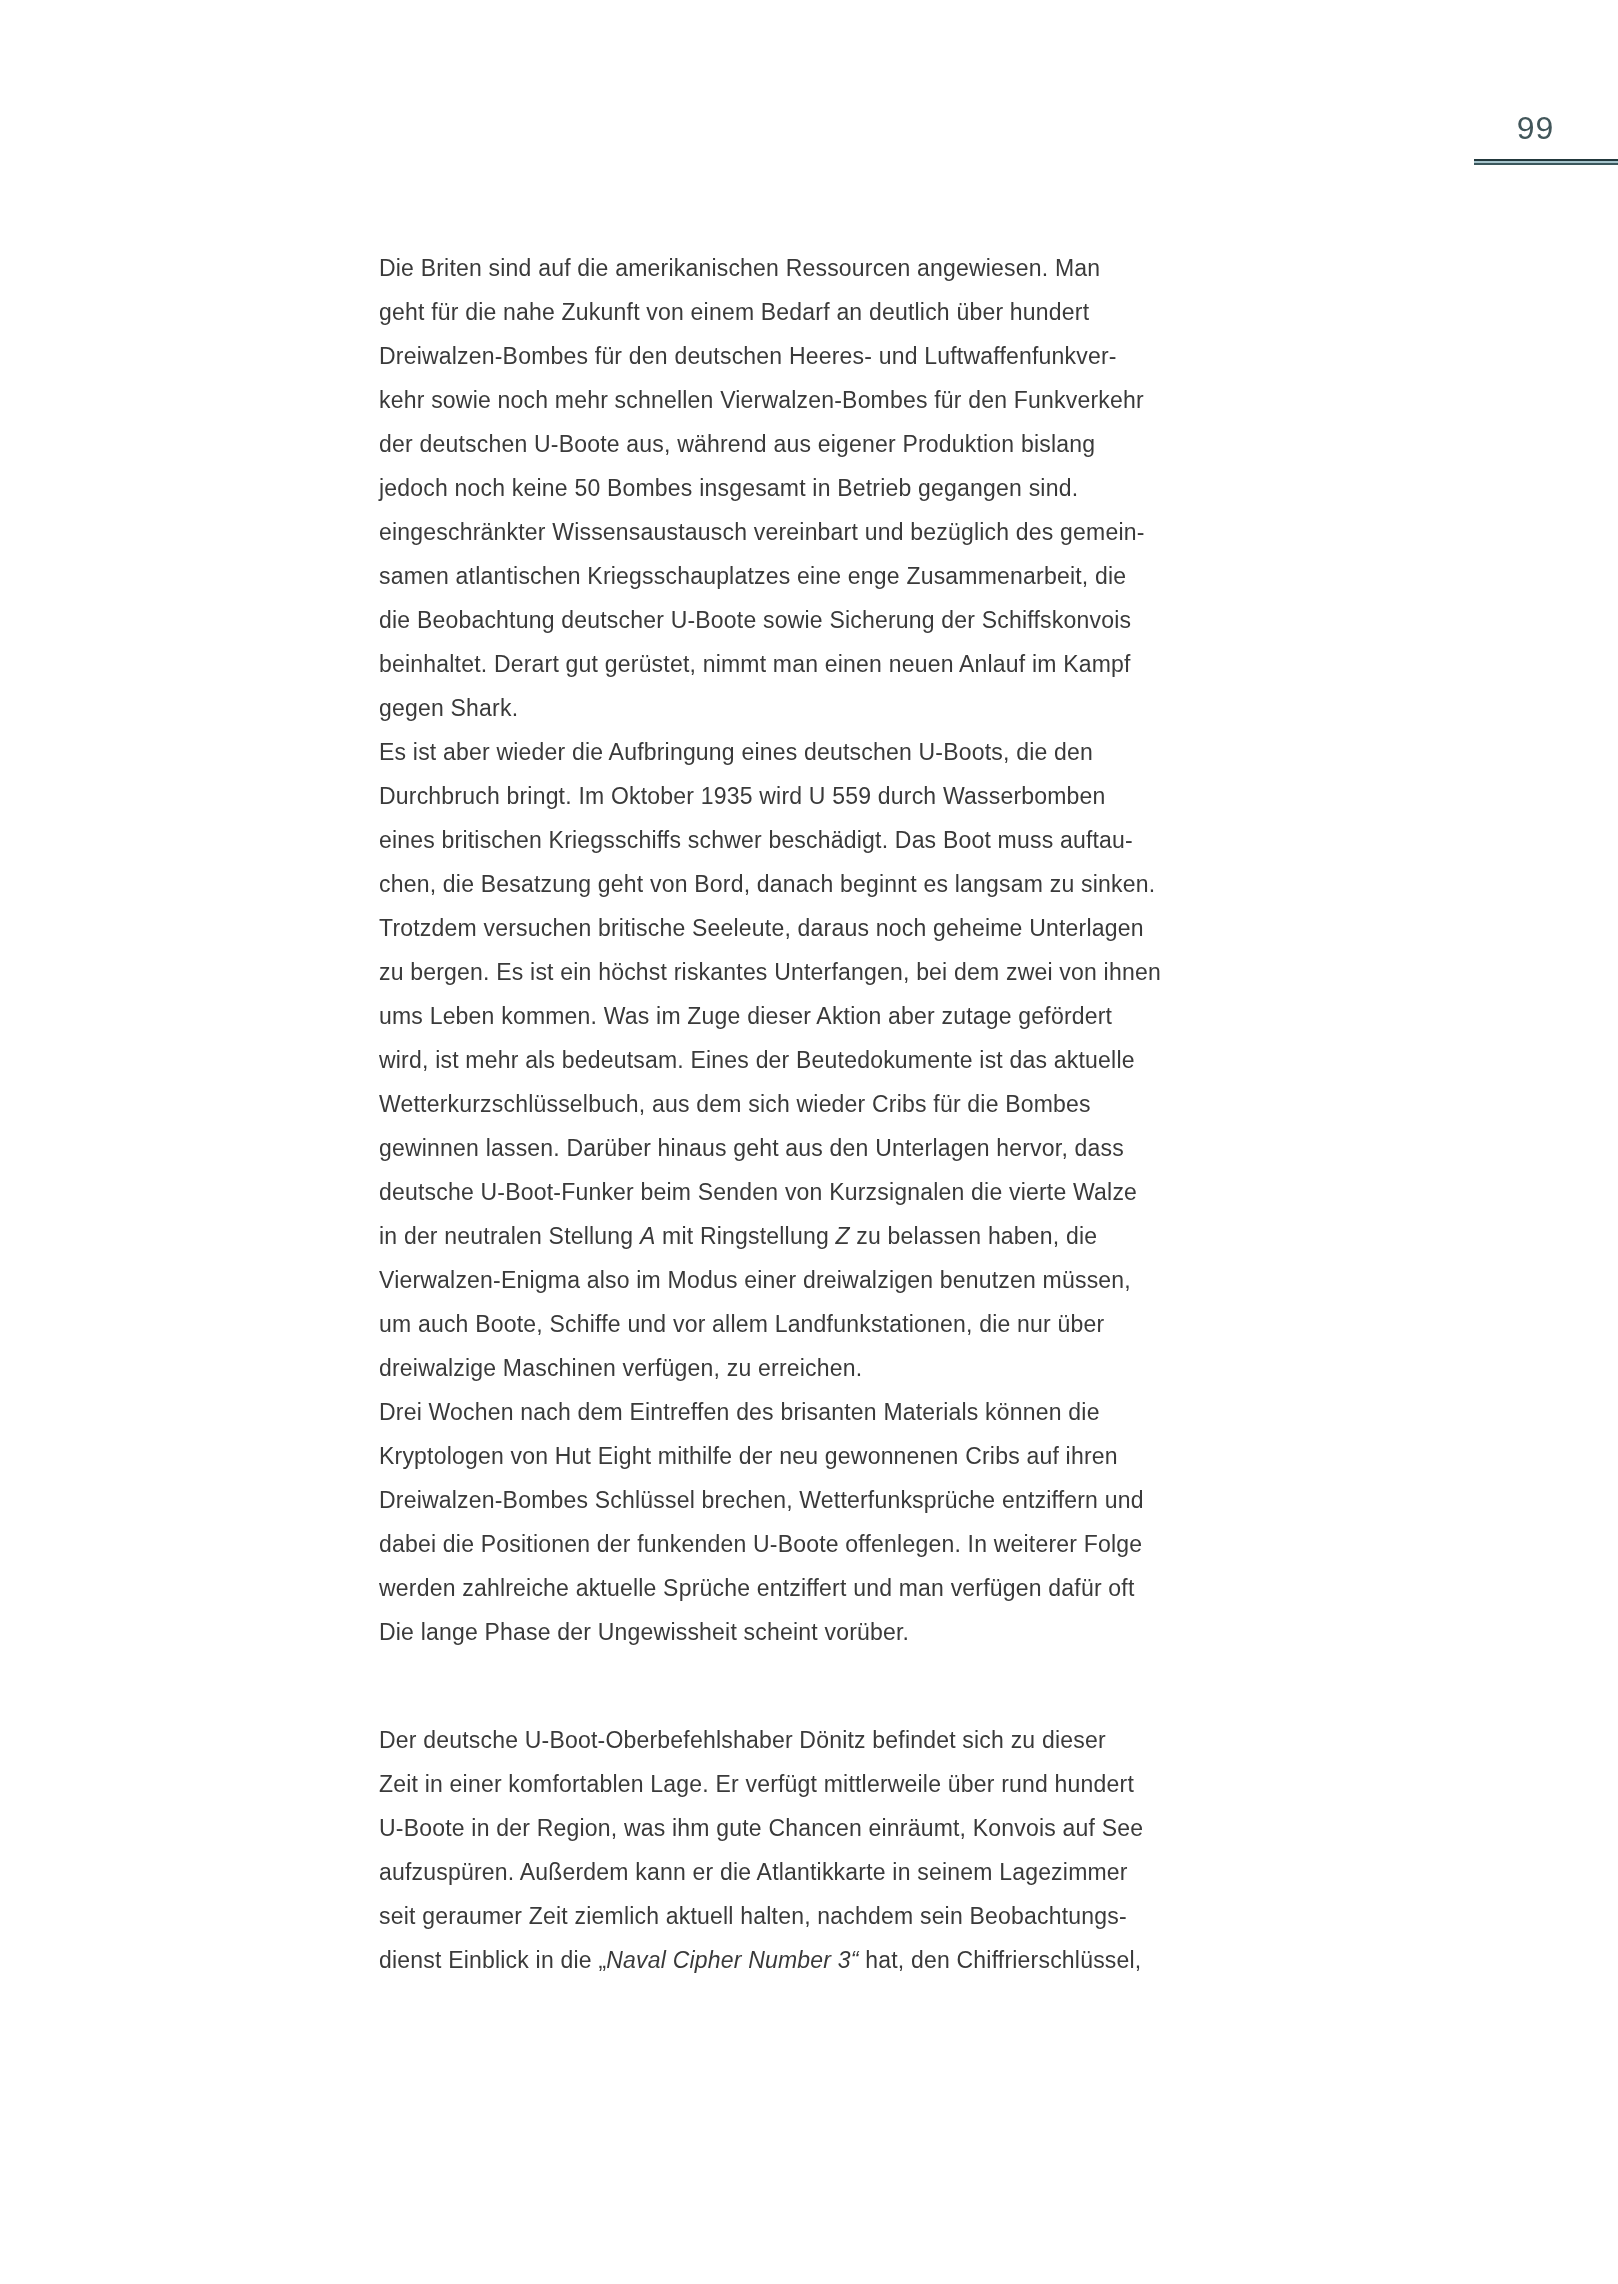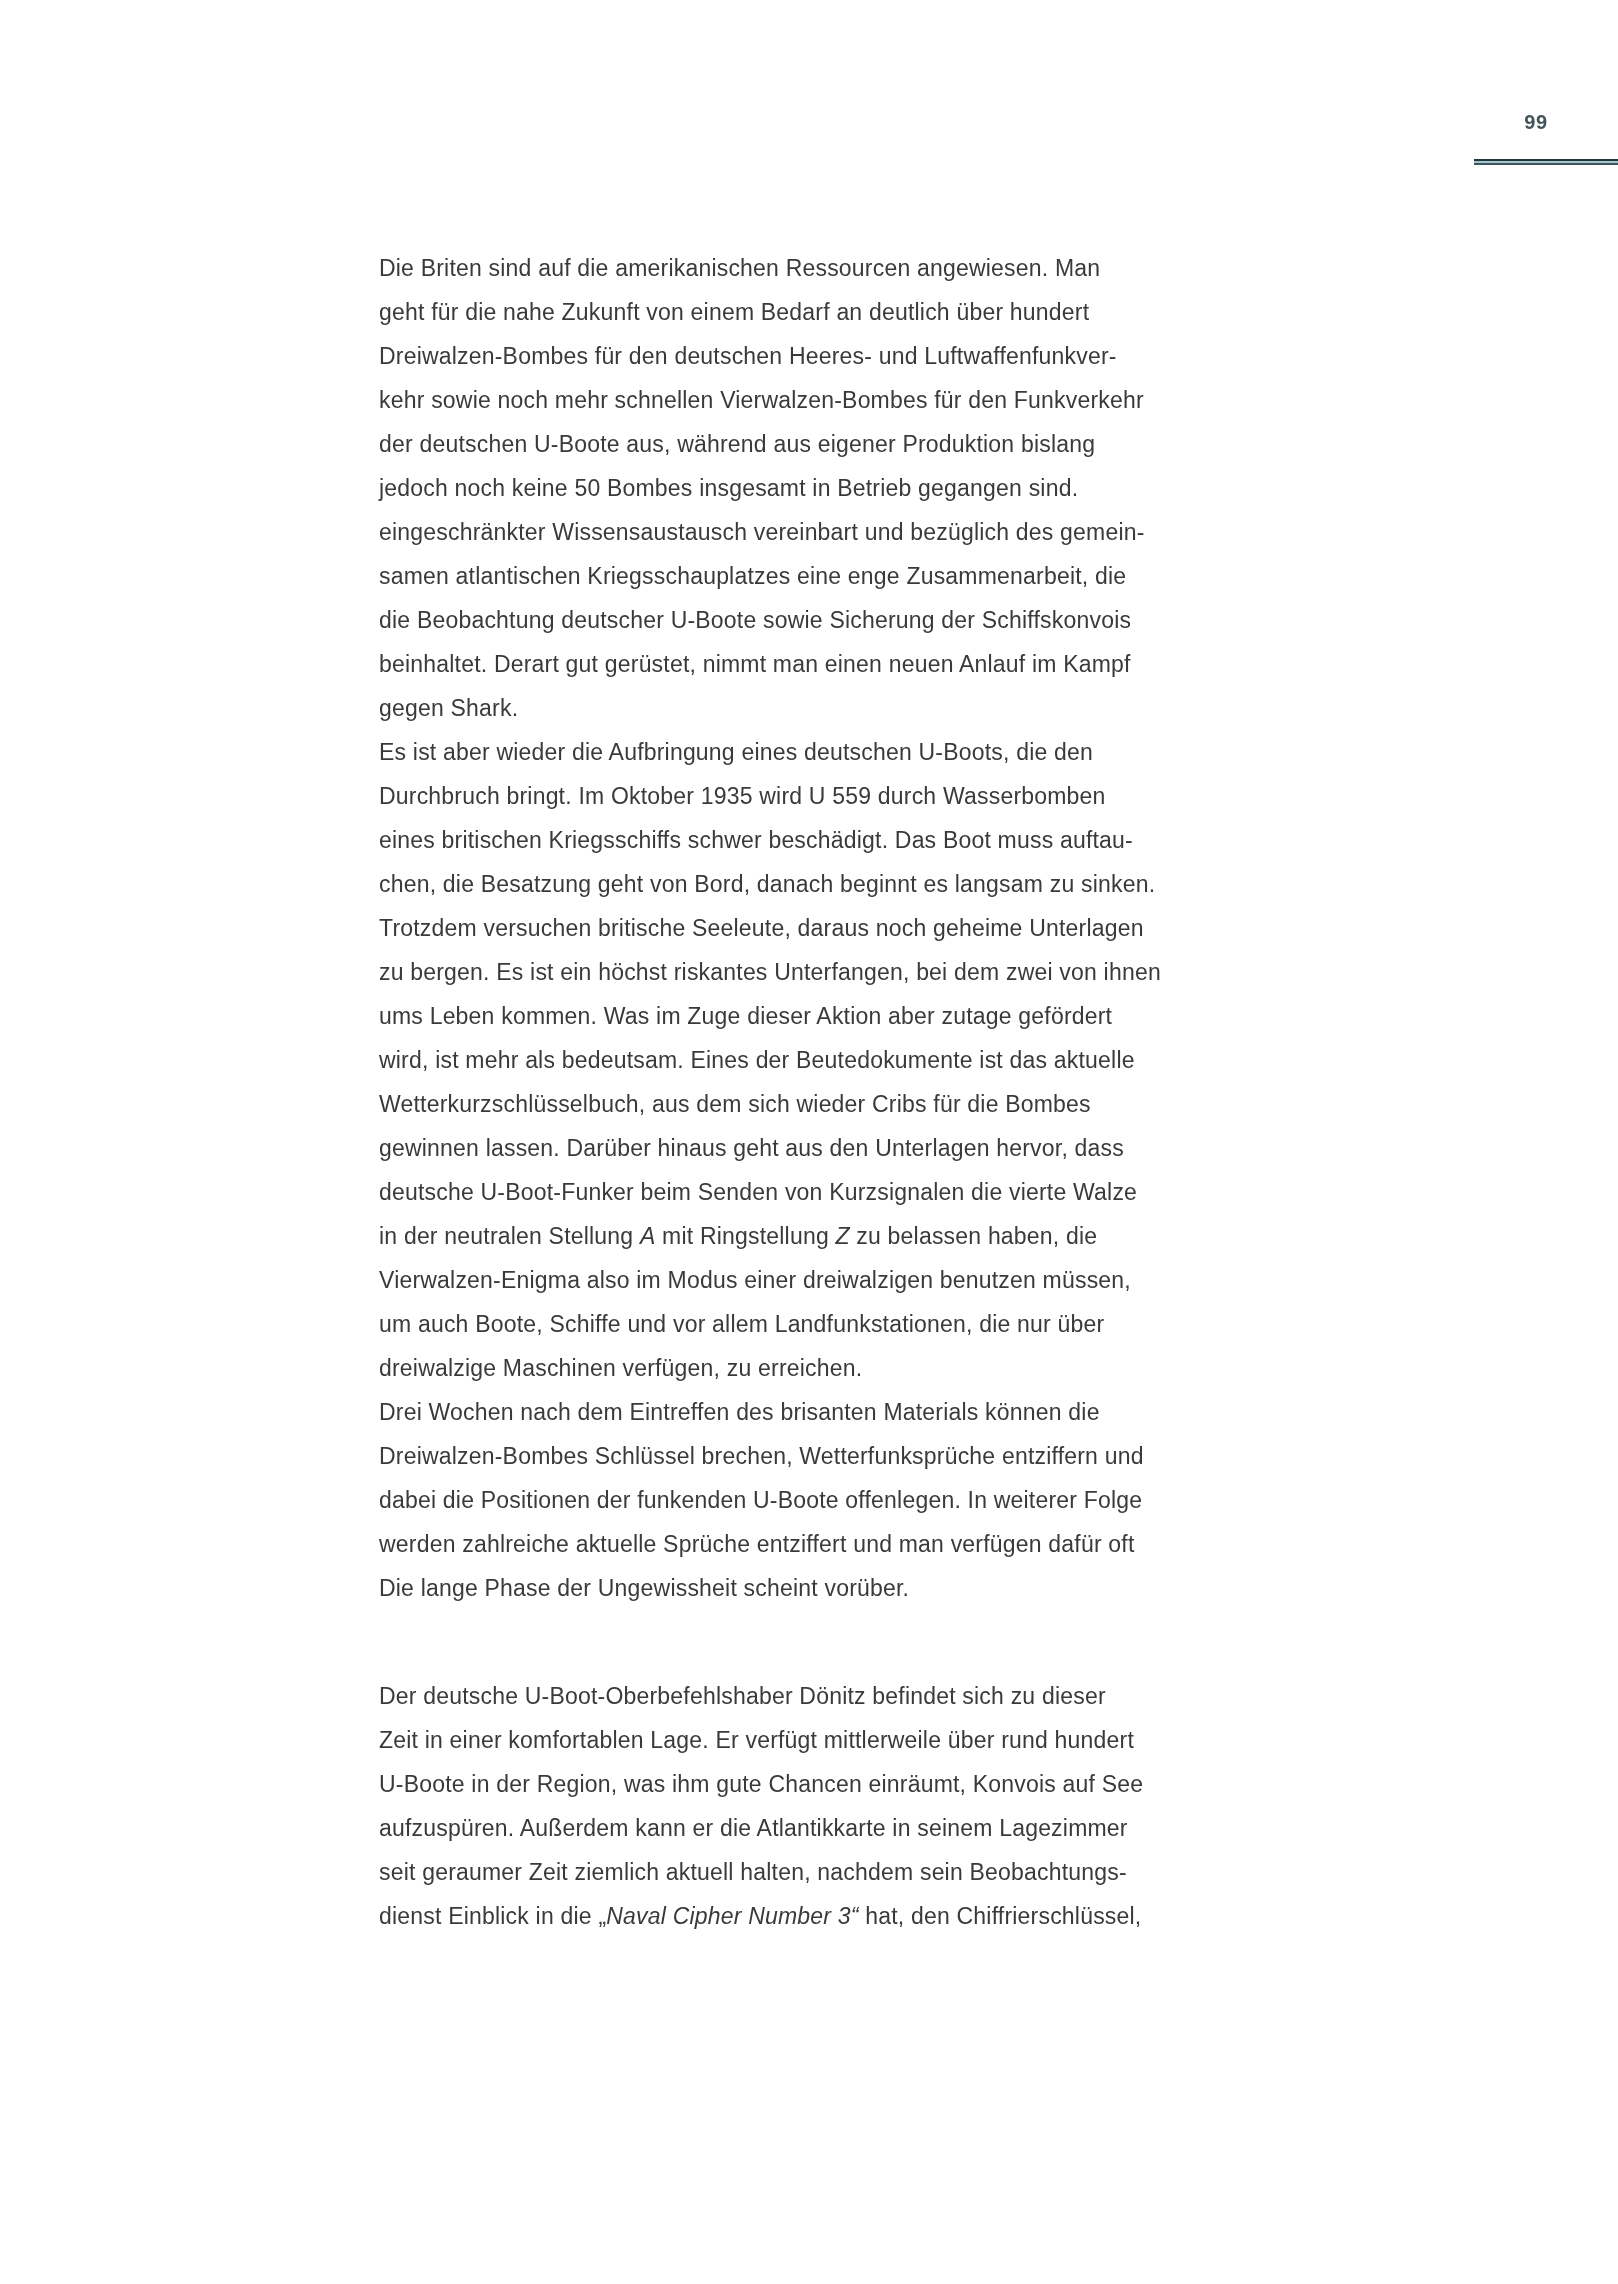--- a/index.html
+++ b/index.html
@@ -11,24 +11,24 @@
     position: relative;
     width: 1618px;
     height: 2284px;
     background: var(--background, #ffffff);
     font-family: "Liberation Sans", sans-serif;
     overflow: hidden;
   }
   .pagenum {
     position: absolute;
     top: 112px;
-    right: 70px;
-    font-size: 20px;
+    right: 64px;
+    font-size: 32px;
     line-height: 1;
-    font-weight: 700;
+    font-weight: 400;
     letter-spacing: 0.8px;
     color: var(--page-number, #42565a);
   }
   .rule {
     position: absolute;
     top: 159px;
     left: 1474px;
     right: 0;
     height: 5.7px;
     font-size: 0;
@@ -89,20 +89,21 @@
         <div class="line"><span class="seg">ums Leben kommen. Was im Zuge dieser Aktion aber zutage gefördert</span></div>
         <div class="line"><span class="seg">wird, ist mehr als bedeutsam. Eines der Beutedokumente ist das aktuelle</span></div>
         <div class="line"><span class="seg">Wetterkurzschlüsselbuch, aus dem sich wieder Cribs für die Bombes</span></div>
         <div class="line"><span class="seg">gewinnen lassen. Darüber hinaus geht aus den Unterlagen hervor, dass</span></div>
         <div class="line"><span class="seg">deutsche U-Boot-Funker beim Senden von Kurzsignalen die vierte Walze</span></div>
         <div class="line"><span class="seg">in der neutralen Stellung </span><span class="seg italic">A</span><span class="seg"> mit Ringstellung </span><span class="seg italic">Z</span><span class="seg"> zu belassen haben, die</span></div>
         <div class="line"><span class="seg">Vierwalzen-Enigma also im Modus einer dreiwalzigen benutzen müssen,</span></div>
         <div class="line"><span class="seg">um auch Boote, Schiffe und vor allem Landfunkstationen, die nur über</span></div>
         <div class="line"><span class="seg">dreiwalzige Maschinen verfügen, zu erreichen.</span></div>
         <div class="line"><span class="seg">Drei Wochen nach dem Eintreffen des brisanten Materials können die</span></div>
+        <div class="line"><span class="seg">Kryptologen von Hut Eight mithilfe der neu gewonnenen Cribs auf ihren</span></div>
         <div class="line"><span class="seg">Dreiwalzen-Bombes Schlüssel brechen, Wetterfunksprüche entziffern und</span></div>
         <div class="line"><span class="seg">dabei die Positionen der funkenden U-Boote offenlegen. In weiterer Folge</span></div>
         <div class="line"><span class="seg">werden zahlreiche aktuelle Sprüche entziffert und man verfügen dafür oft</span></div>
         <div class="line"><span class="seg">Die lange Phase der Ungewissheit scheint vorüber.</span></div>
       </div>
       <div class="para">
         <div class="line"><span class="seg">Der deutsche U-Boot-Oberbefehlshaber Dönitz befindet sich zu dieser</span></div>
         <div class="line"><span class="seg">Zeit in einer komfortablen Lage. Er verfügt mittlerweile über rund hundert</span></div>
         <div class="line"><span class="seg">U-Boote in der Region, was ihm gute Chancen einräumt, Konvois auf See</span></div>
         <div class="line"><span class="seg">aufzuspüren. Außerdem kann er die Atlantikkarte in seinem Lagezimmer</span></div>

